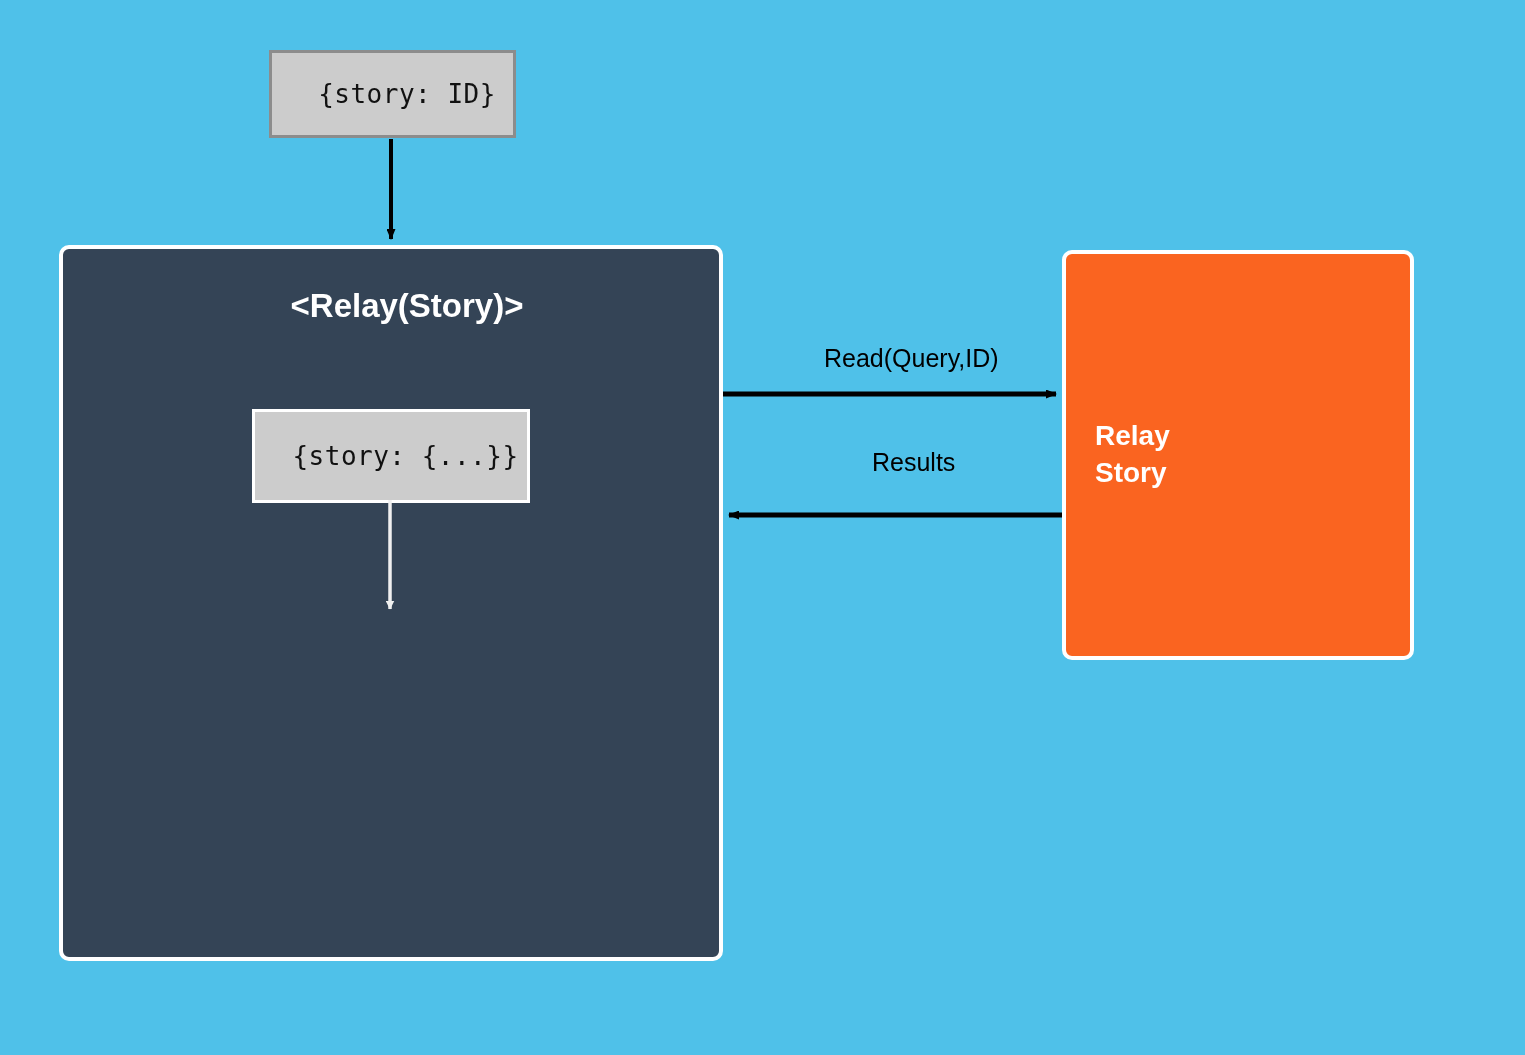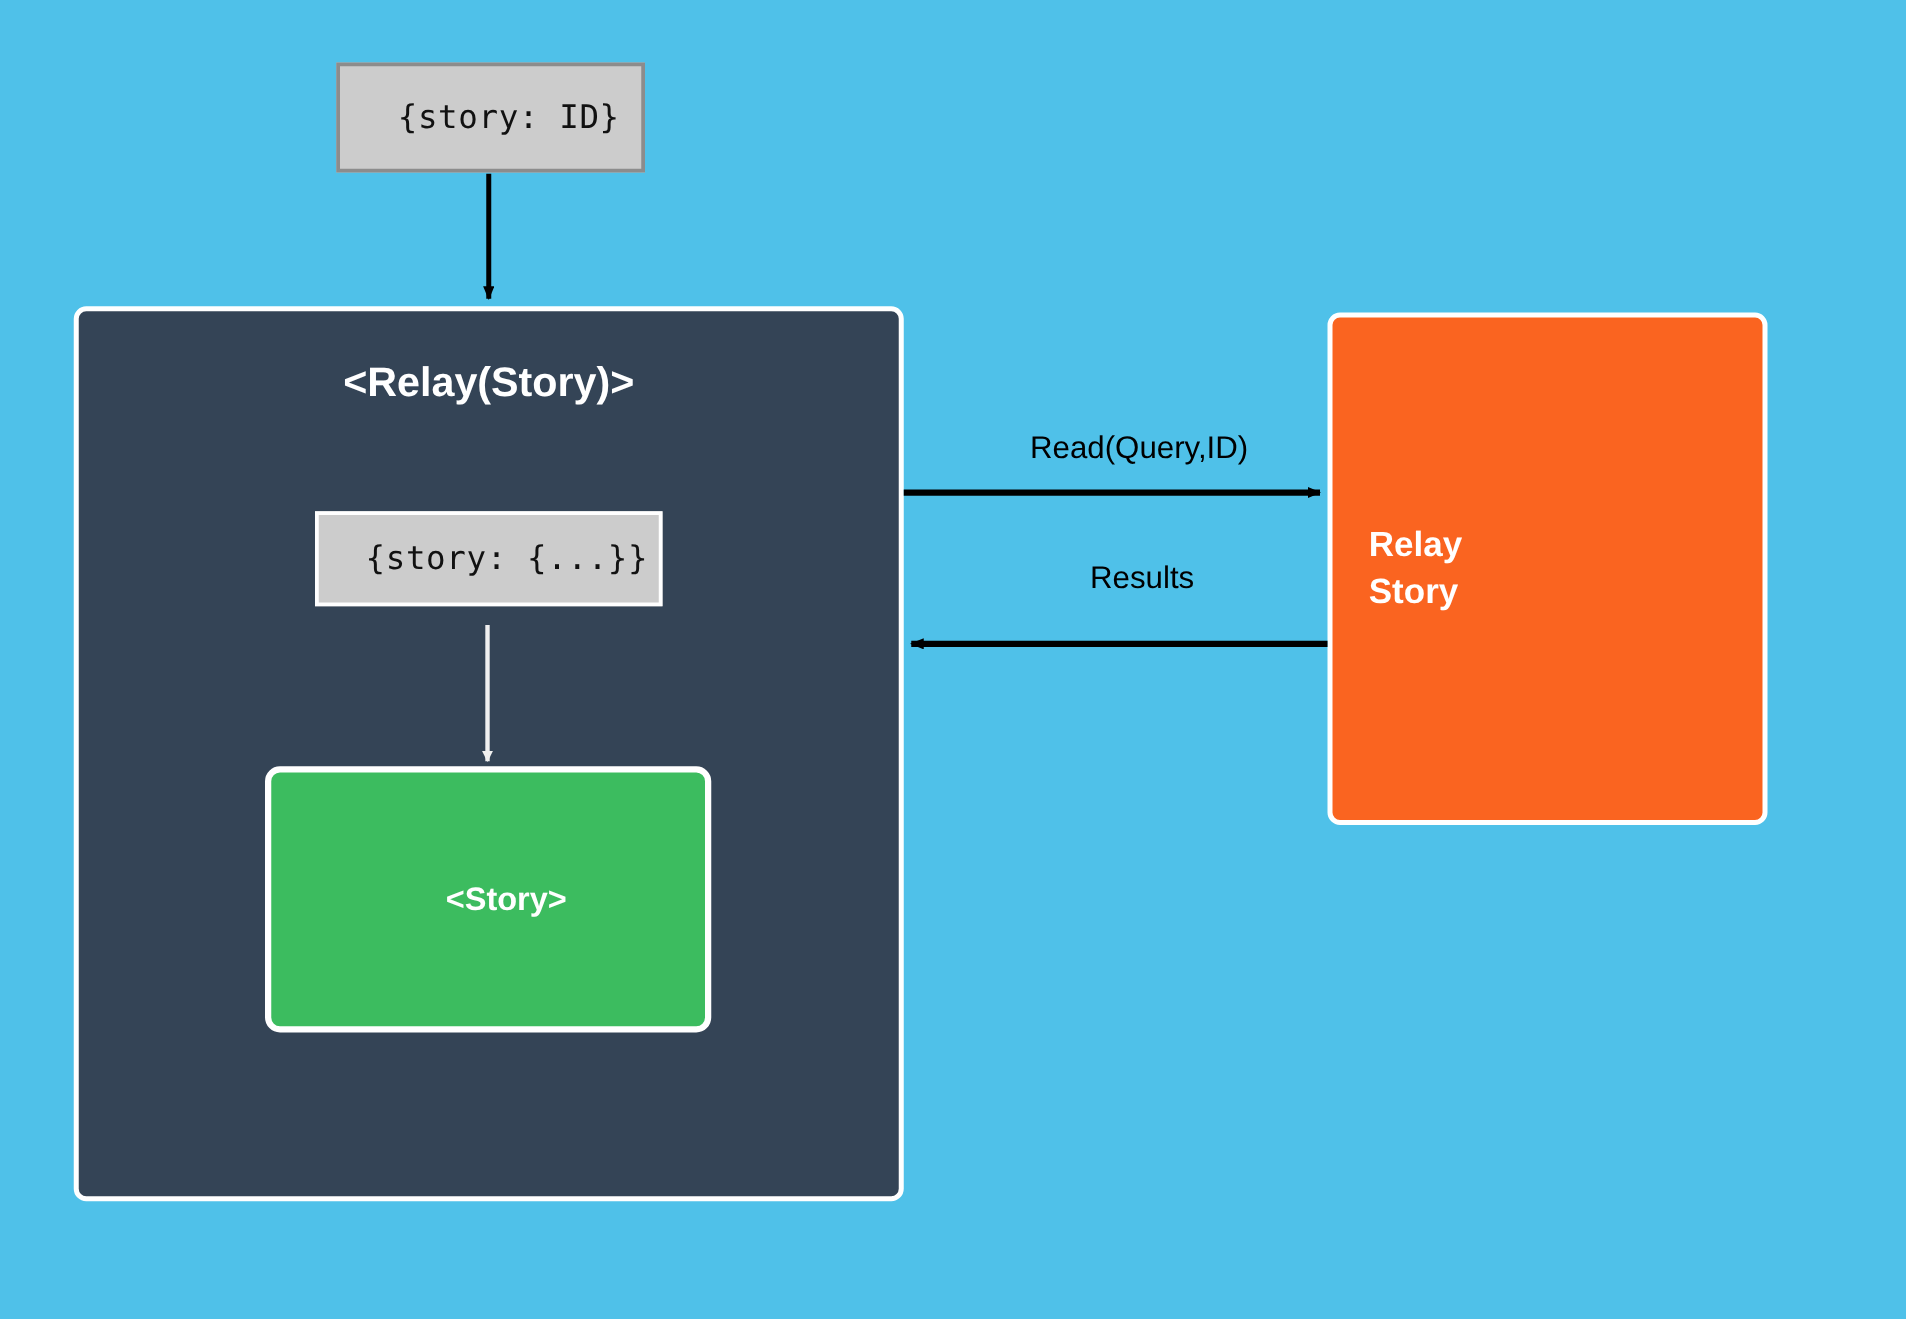--- a/index.html
+++ b/index.html
@@ -45,37 +45,37 @@
     top: 245px;
     width: 664px;
     height: 716px;
     background: #344456;
     border: 4px solid #ffffff;
     border-radius: 10px;
   }
 
   .relay-title {
     position: absolute;
-    left: 0;
+    left: 16px;
     top: 38px;
     width: 100%;
     text-align: center;
     color: #ffffff;
     font-size: 33px;
     font-weight: bold;
     letter-spacing: 0px;
     font-family: "Liberation Sans", sans-serif;
   }
 
   
   .props-box-inner {
     left: 252px;
     top: 409px;
     width: 278px;
-    height: 76px;
+    height: 94px;
     background: #cccccc;
     border: 3px solid #ffffff;
     align-items: center;
     justify-content: center;
   }
 
   
   .story-box {
     left: 212px;
     top: 613px;
@@ -162,23 +162,20 @@
   </div>
 
   <div class="box relay-container">
     <div class="relay-title">&lt;Relay(Story)&gt;</div>
   </div>
 
   <div class="box props-box-inner">
     <span class="code-text">{story: {...}}</span>
   </div>
 
-  <div class="box story-box">
-    <span class="story-label">&lt;Story&gt;</span>
-  </div>
 
   <div class="box store-box">
     <div class="store-label">
       <div>Relay</div>
       <div>Story</div>
     </div>
   </div>
 
   <svg class="arrow-svg" viewBox="0 0 1525 1055">
     <defs>

